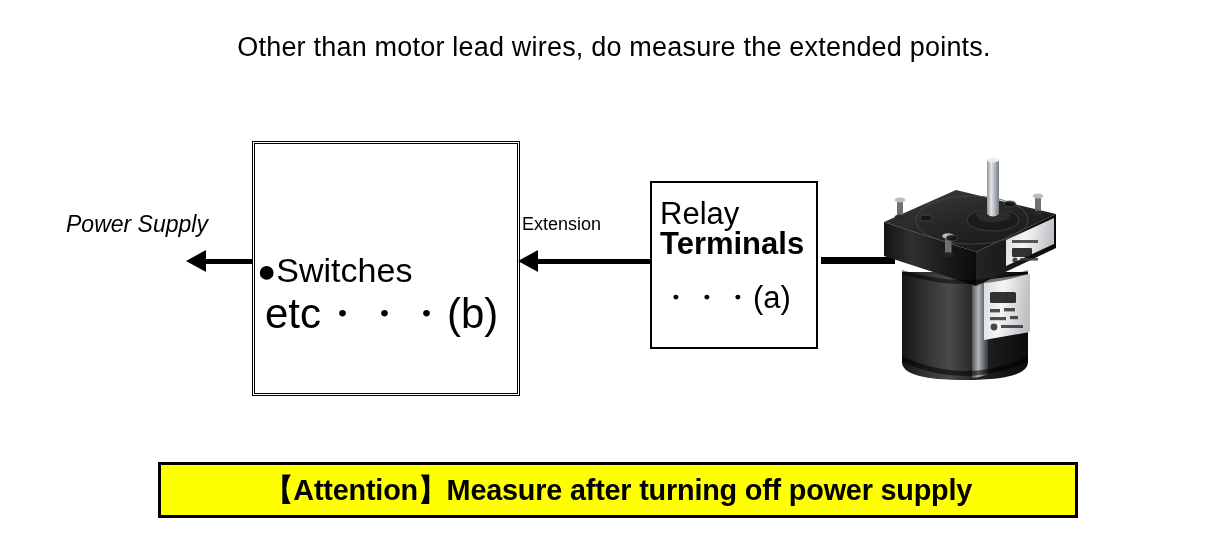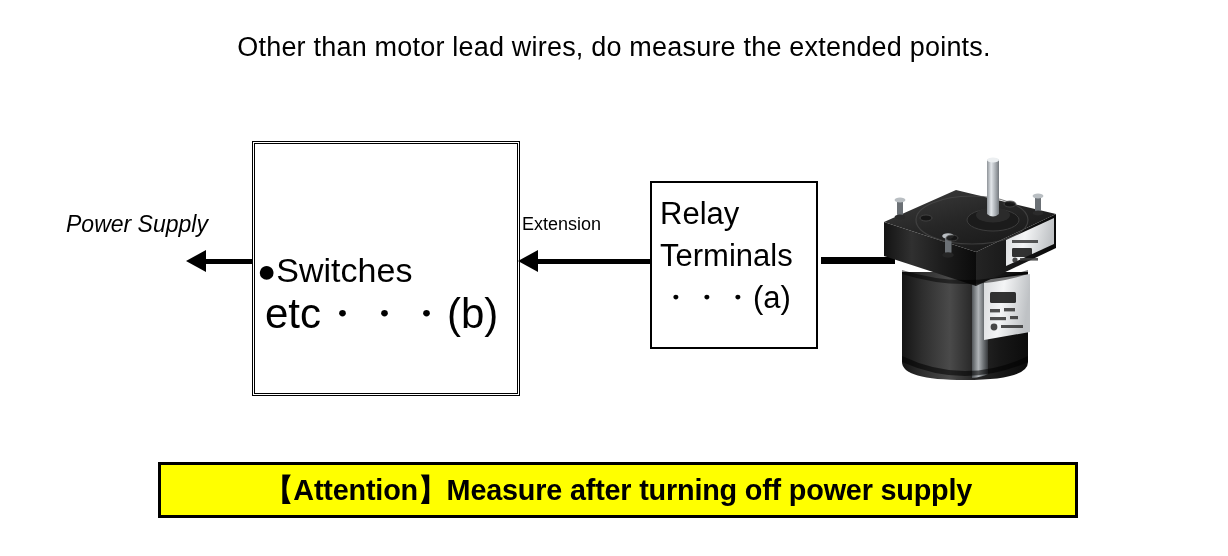--- a/index.html
+++ b/index.html
@@ -94,21 +94,21 @@
     border: 2px solid #000000;
   }
   .box-a-line {
     position: absolute;
     left: 8px;
     font-size: 31px;
     line-height: 38px;
     white-space: nowrap;
   }
   .box-a-l1 { top: 12px; }
-  .box-a-l2 { top: 54px; }
+  .box-a-l2 { top: 42px; font-weight: bold; }
   .box-a-l3 { top: 96px; }
 
   
   .arrow-shaft {
     position: absolute;
     height: 5px;
     background: #000000;
   }
   .arrow-head {
     position: absolute;

